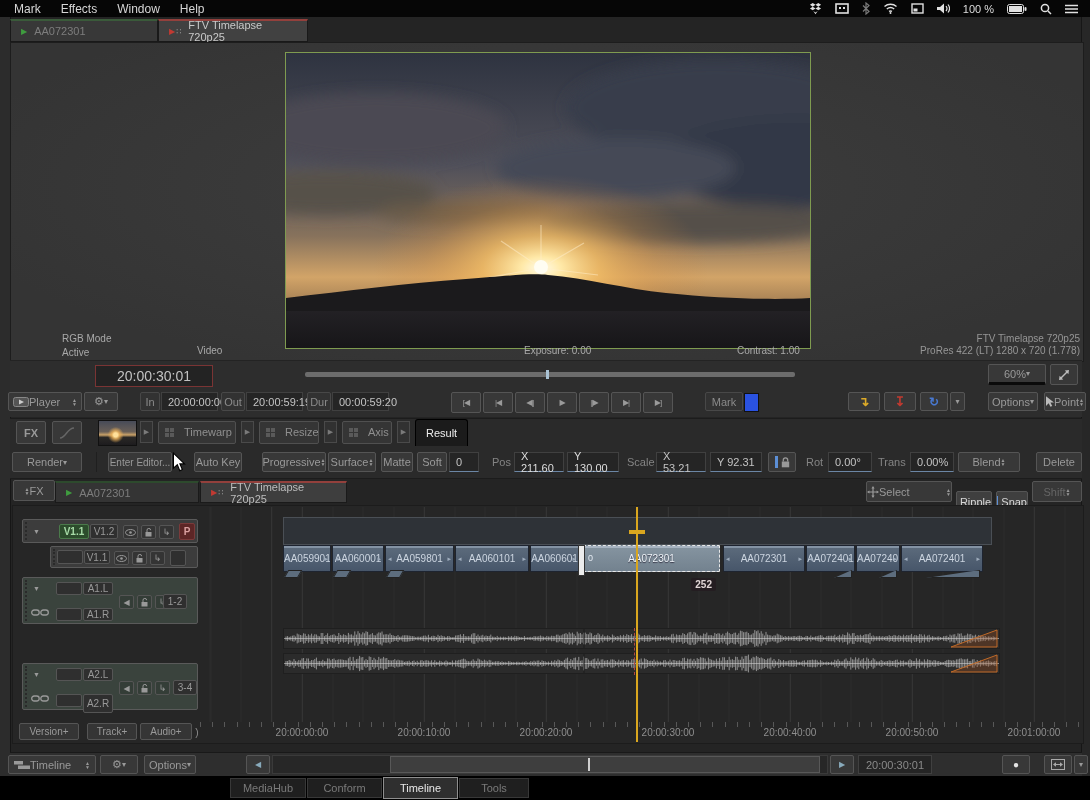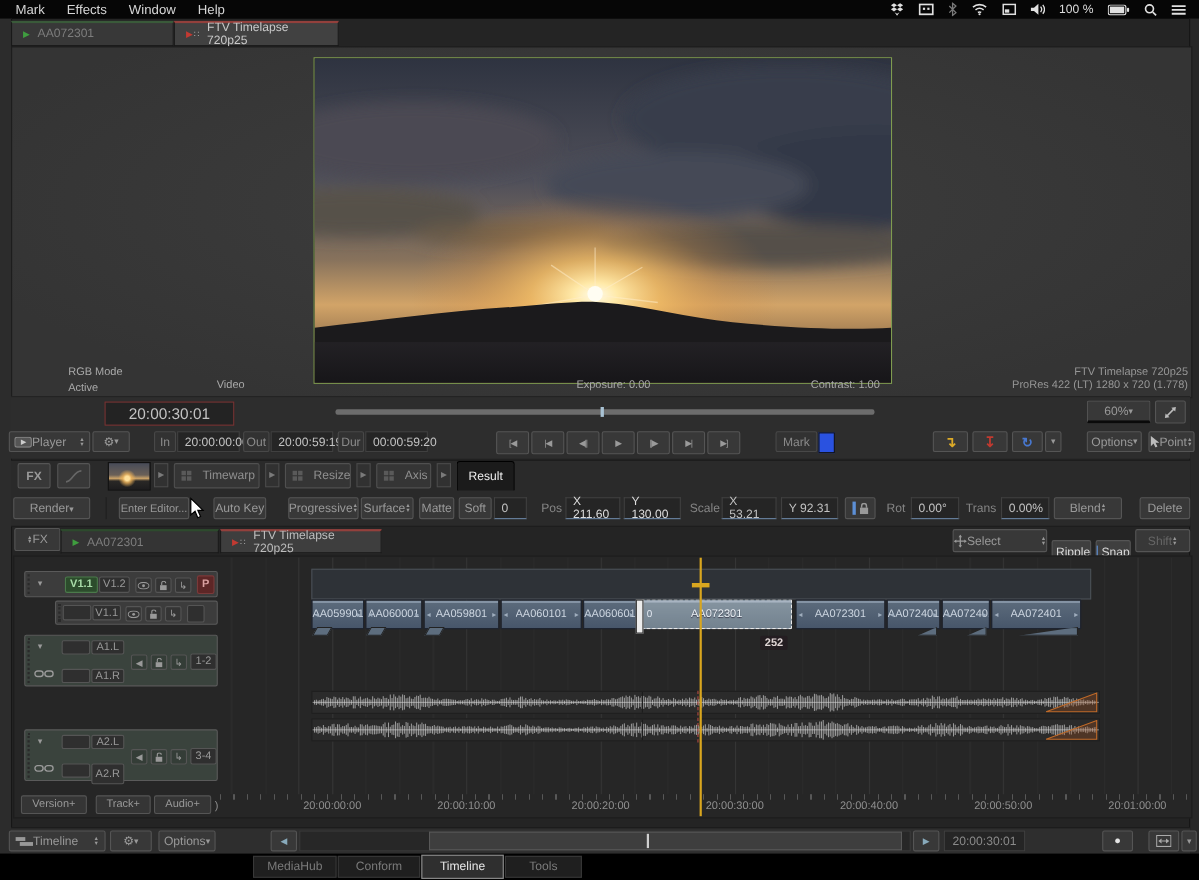--- a/index.html
+++ b/index.html
@@ -510,21 +510,21 @@
       </div>
     <div class="icbtn" style="left:114px;top:17px;">
         <svg width="8" height="9" viewBox="0 0 8 9">
           <rect x="0.5" y="4" width="6" height="4.5" fill="#999"></rect>
           <path fill="none" stroke="#999" d="M2 4V2.2a1.8 1.8 0 0 1 3.6 0"></path>
         </svg>
       </div>
     <div class="icbtn" style="left:132px;top:17px;">
         <span style="font-size:9px;">↳</span>
       </div>
-    <div class="tkbox" style="left:150px;top:16px;width:24px;height:15px;">1-2</div>
+    <div class="tkbox" style="left:140px;top:16px;width:24px;height:15px;">1-2</div>
     <div class="tkbox" style="left:33px;top:30px;width:26px;height:13px;"></div>
     <div class="tkbox" style="left:60px;top:30px;width:30px;height:13px;">A1.R</div>
   </div>
   <div class="thdr audio" style="left:22px;top:663px;width:176px;height:47px;">
     <span class="tri" style="left:10px;top:7px;">▼</span>
     <svg class="abs" style="left:8px;top:30px;" width="18" height="9" viewBox="0 0 18 9">
         <rect x="0.7" y="2" width="7.5" height="5" rx="2.5" fill="none" stroke="#999" stroke-width="1.3"></rect>
         <rect x="9.8" y="2" width="7.5" height="5" rx="2.5" fill="none" stroke="#999" stroke-width="1.3"></rect>
       </svg>
     <div class="tkbox" style="left:33px;top:4px;width:26px;height:13px;"></div>

